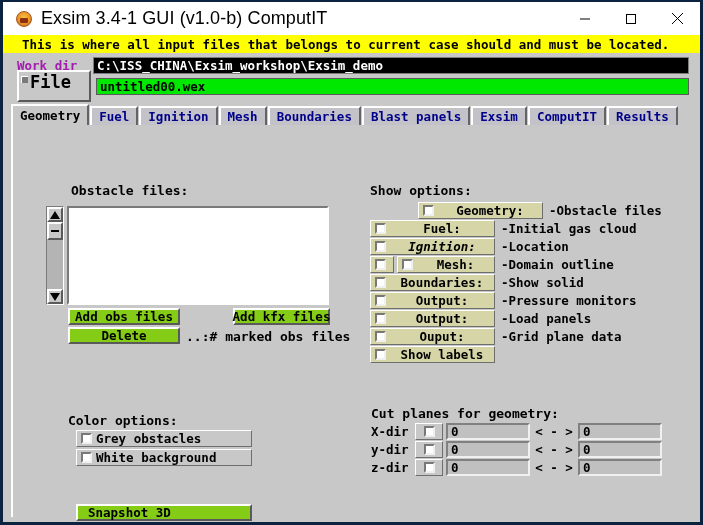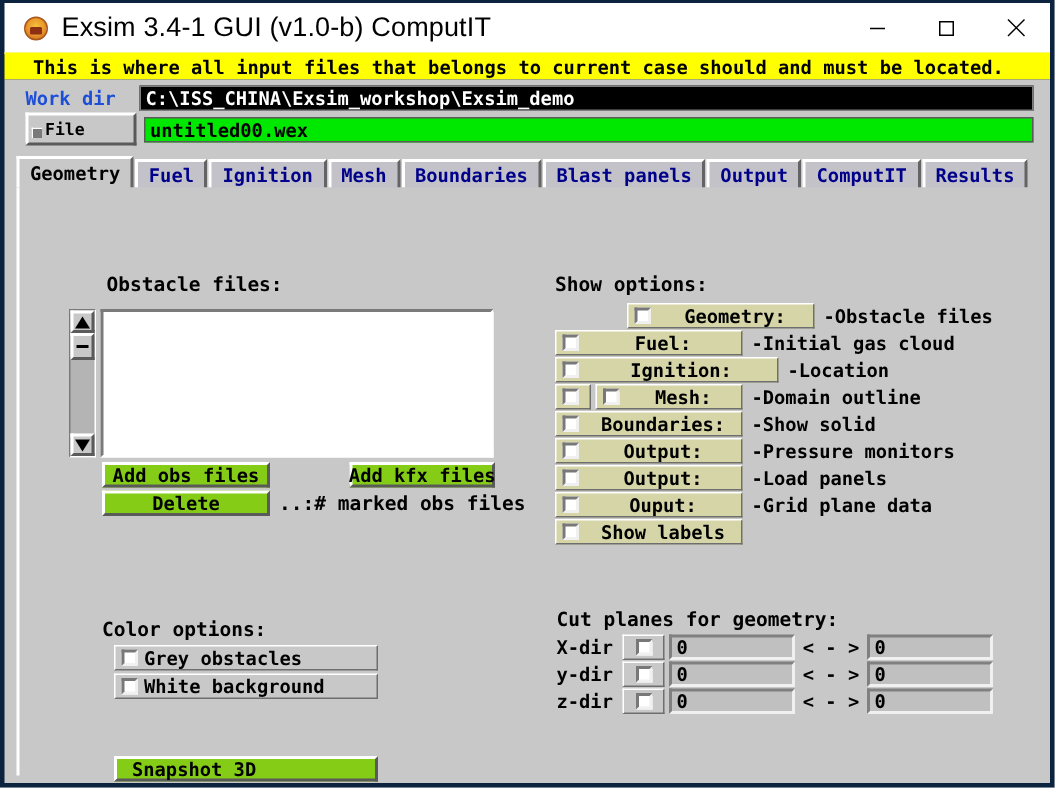--- a/index.html
+++ b/index.html
@@ -57,40 +57,40 @@
   .grayarea{
     position:absolute;left:3px;top:53px;width:697px;height:469px;
     background:#c8c8c8;
     box-sizing:border-box;
   }
   .workdir-row{
     position:absolute;left:14px;top:3px;width:672px;height:19px;
     display:flex;align-items:center;
   }
   .workdir-label{
-    font-size:12.5px;font-weight:bold;color:#1d4ed8;width:76px;white-space:nowrap;
+    font-size:12.5px;font-weight:bold;color:#a21caf;width:76px;white-space:nowrap;
   }
   .workdir-field{
     flex:1;height:17px;background:#000000;color:#ffffff;
     font-size:12.5px;font-weight:bold;
     display:flex;align-items:center;
     border:1px solid #7d7d7d;box-sizing:border-box;
     padding-left:3px;overflow:hidden;white-space:nowrap;
   }
   .file-row{
     position:absolute;left:14px;top:23px;width:672px;height:20px;
     display:flex;align-items:center;
   }
   .file-btn{
-    width:74px;height:22px;background:#c8c8c8;
+    width:74px;height:32px;background:#c8c8c8;
     border-top:2px solid #ffffff;border-left:2px solid #ffffff;
     border-right:2px solid #5a5a5a;border-bottom:2px solid #5a5a5a;
     box-sizing:border-box;
-    font-size:11px;font-weight:bold;color:#000;
-    display:flex;align-items:center;
+    font-size:17px;font-weight:bold;color:#000;
+    display:flex;
     padding-left:2px;
   }
   .menu-mark{
     display:inline-block;width:6px;height:6px;background:#7a7a7a;
     border-top:1px solid #ffffff;border-left:1px solid #ffffff;
     margin-right:2px;margin-top:4px;
   }
   .file-field{
     margin-left:5px;flex:1;height:17px;background:#00e800;color:#000;
     font-size:12.5px;font-weight:bold;
@@ -295,21 +295,21 @@
       <div class="tab">
           <span>Mesh</span>
         </div>
       <div class="tab">
           <span>Boundaries</span>
         </div>
       <div class="tab">
           <span>Blast panels</span>
         </div>
       <div class="tab">
-          <span>Output</span>
+          <span>Exsim</span>
         </div>
       <div class="tab">
           <span>ComputIT</span>
         </div>
       <div class="tab">
           <span>Results</span>
         </div>
     </div>
 
     <div class="content">
@@ -365,21 +365,21 @@
 
       <div class="optrow" style="left:357px;top:95px;">
         <div class="chk-wrap" style="width:125px;justify-content:space-between;">
           <span class="chkbox"></span>
           <span style="width:100%;text-align:center;">Fuel:</span>
         </div>
         <span class="opt-desc">-Initial gas cloud</span>
       </div>
 
       <div class="optrow" style="left:357px;top:113px;">
-        <div class="chk-wrap" style="width:149px;">
+        <div class="chk-wrap" style="width:125px;font-style:italic;">
           <span class="chkbox"></span>
           <span style="width:100%;text-align:center;">Ignition:</span>
         </div>
         <span class="opt-desc">-Location</span>
       </div>
 
       <div class="optrow" style="left:357px;top:149px;">
         <div class="chk-wrap" style="width:125px;">
           <span class="chkbox"></span>
           <span style="width:100%;text-align:center;">Boundaries:</span>

